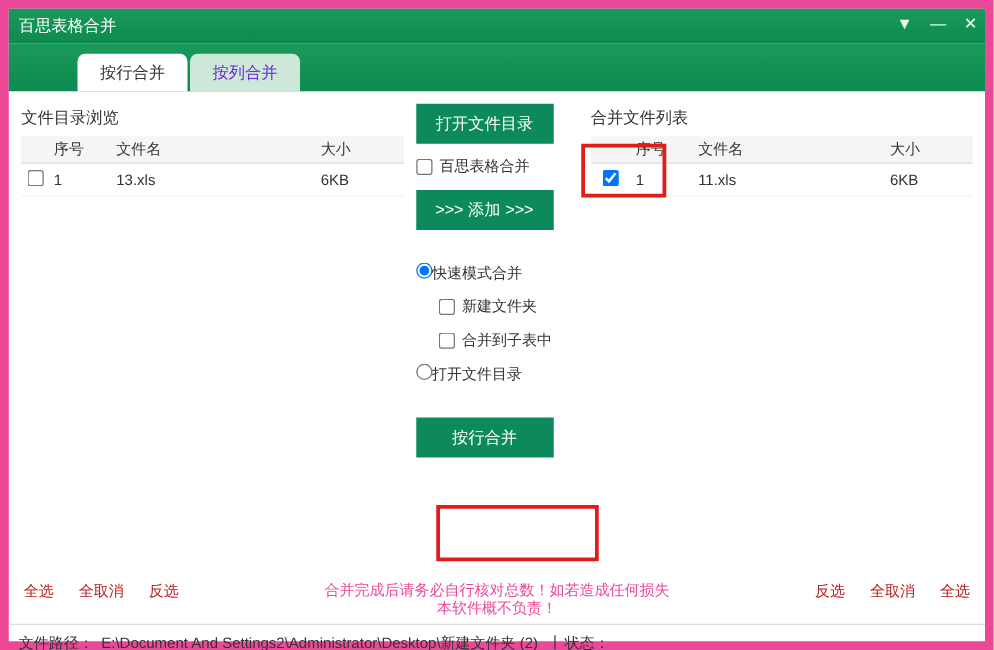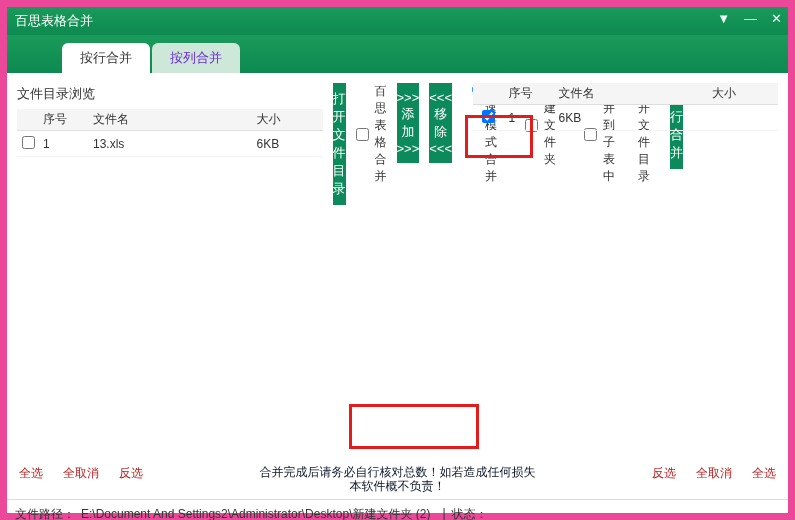--- a/index.html
+++ b/index.html
@@ -16,32 +16,32 @@
   .tab.inactive { background: #cde8d8; color: #6d28d9; }
   .content { padding: 10px 10px 0 10px; display: flex; height: 386px; }
   .panel { flex: 1; }
   .panel-title { text-align: left; font-size: 13px; padding: 2px 0 6px 0; }
   .table-header { display: flex; background: #f5f5f5; border-bottom: 1px solid #ddd; height: 22px; align-items: center; }
   .col-check { width: 22px; text-align: center; }
   .col-seq { width: 50px; padding-left: 4px; }
   .col-name { flex: 1; padding-left: 4px; }
   .col-size { width: 70px; padding-left: 4px; }
   .table-row { display: flex; height: 26px; align-items: center; border-bottom: 1px solid #f4f4f4; }
-  .middle { width: 150px; display: flex; flex-direction: row; align-items: flex-start; padding: 0 10px; gap: 10px; }
+  .middle { width: 150px; display: flex; flex-direction: column; align-items: flex-start; padding: 0 10px; gap: 10px; }
   .btn { background: #0d8a5c; color: #fff; border: none; padding: 7px 0; width: 110px; text-align: center; cursor: pointer; font-size: 13px; }
   .chk-line { display: flex; align-items: center; gap: 6px; }
   .radio-line { display: flex; align-items: flex-start; gap: 0; }
   .indent { margin-left: 18px; }
   .highlight-box { border: 3px solid #e21b1b; position: absolute; }
   .highlight1 { left: 458px; top: 108px; width: 68px; height: 43px; }
   .highlight2 { left: 342px; top: 397px; width: 130px; height: 45px; }
   .footer-links { display: flex; justify-content: space-between; padding: 6px 12px; font-size: 12px; }
   .link-group { display: flex; gap: 20px; }
   .link { color: #b91c1c; cursor: pointer; }
-  .footer-note { color: #0f172a; text-align: center; font-size: 12px; line-height: 14px; max-width: 280px; }
+  .footer-note { color: #ec4899; text-align: center; font-size: 12px; line-height: 14px; max-width: 280px; }
   .statusbar { border-top: 1px solid #ddd; padding: 6px 8px; font-size: 12px; display: flex; gap: 6px; }
   input[type=checkbox], input[type=radio] { margin: 0; }
   .right-panel .col-check { width: 32px; }
 </style>
 </head>
 <body>
 
 <div class="window">
 
   <div class="titlebar">
@@ -78,21 +78,20 @@
       </div>
     </div>
 
     <div class="middle">
       <button class="btn">打开文件目录</button>
       <label class="chk-line">
         <input type="checkbox" style="">
         <span>百思表格合并</span>
       </label>
       <button class="btn">&gt;&gt;&gt;  添加  &gt;&gt;&gt;</button>
-      <button class="btn">&lt;&lt;&lt;  移除  &lt;&lt;&lt;</button>
       <div style="height:6px"></div>
       <label class="radio-line">
         <input type="radio" name="mode" checked="" style="">
         <span>快速模式合并</span>
       </label>
       <label class="chk-line indent">
         <input type="checkbox" style="">
         <span>新建文件夹</span>
       </label>
       <label class="chk-line indent">
@@ -101,29 +100,31 @@
       </label>
       <label class="radio-line">
         <input type="radio" name="mode" style="">
         <span>打开文件目录</span>
       </label>
       <div style="height:6px"></div>
       <button class="btn" style="width:110px">按行合并</button>
     </div>
 
     <div class="panel right-panel">
+      <div class="panel-title">合并文件列表</div>
       <div class="table-header">
         <div class="col-check"></div>
         <div class="col-seq">序号</div>
         <div class="col-name">文件名</div>
         <div class="col-size">大小</div>
       </div>
       <div class="table-row">
         <div class="col-check"><input type="checkbox" checked="" style=""></div>
         <div class="col-seq">1</div>
+        <div class="col-name">11.xls</div>
         <div class="col-size">6KB</div>
       </div>
     </div>
 
   </div>
 
   <div class="footer-links">
     <div class="link-group">
       <span class="link">全选</span>
       <span class="link">全取消</span>

